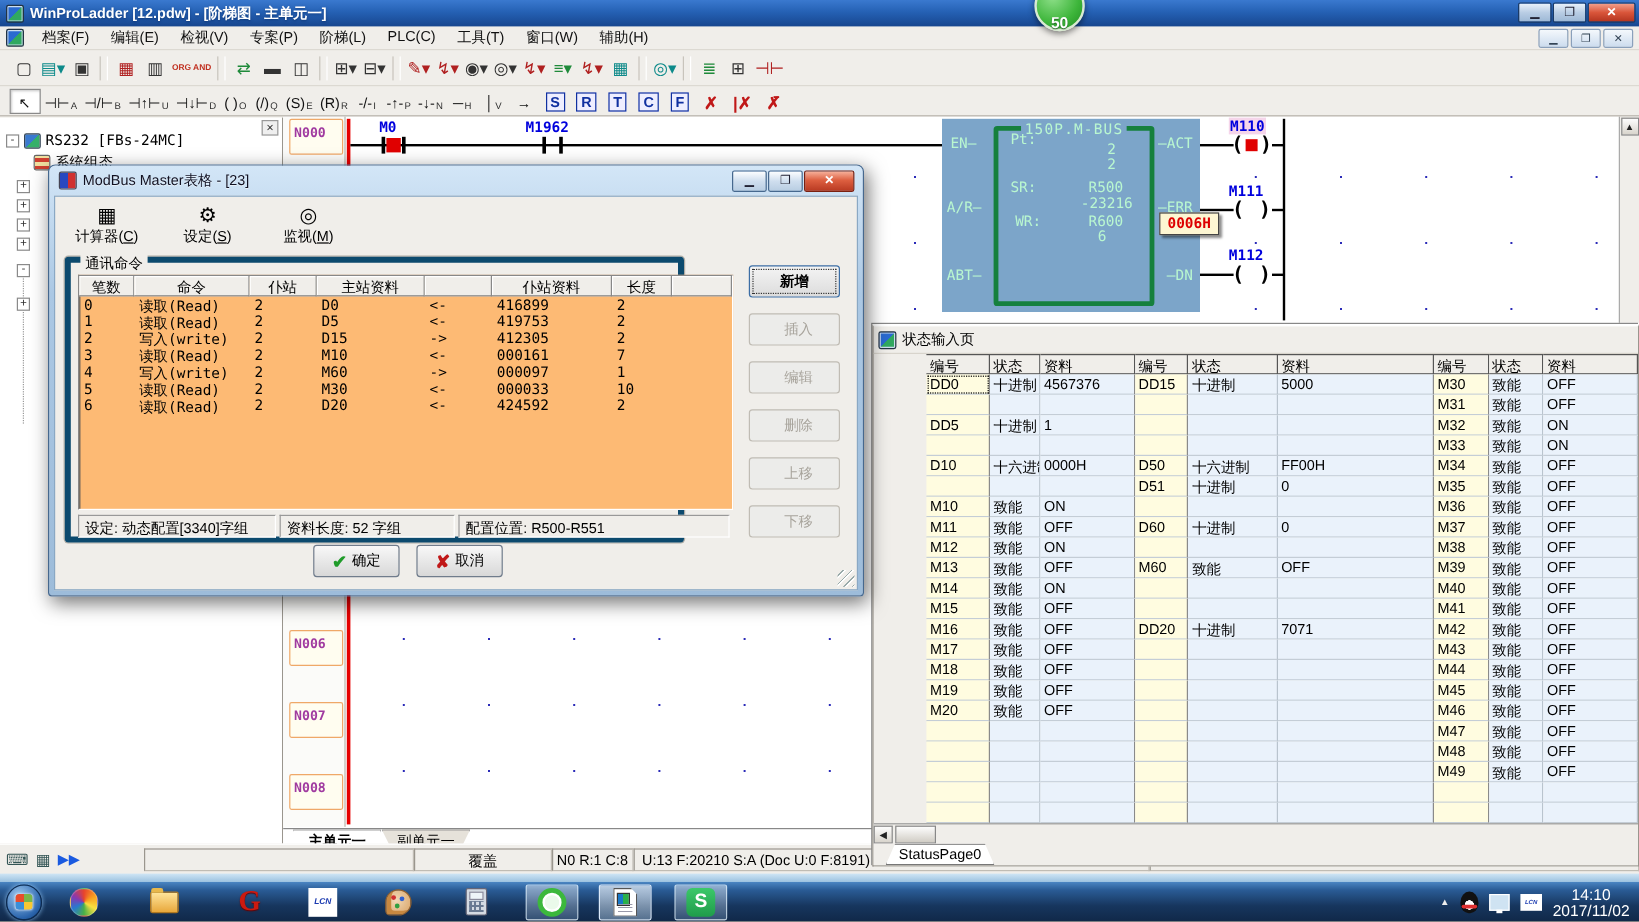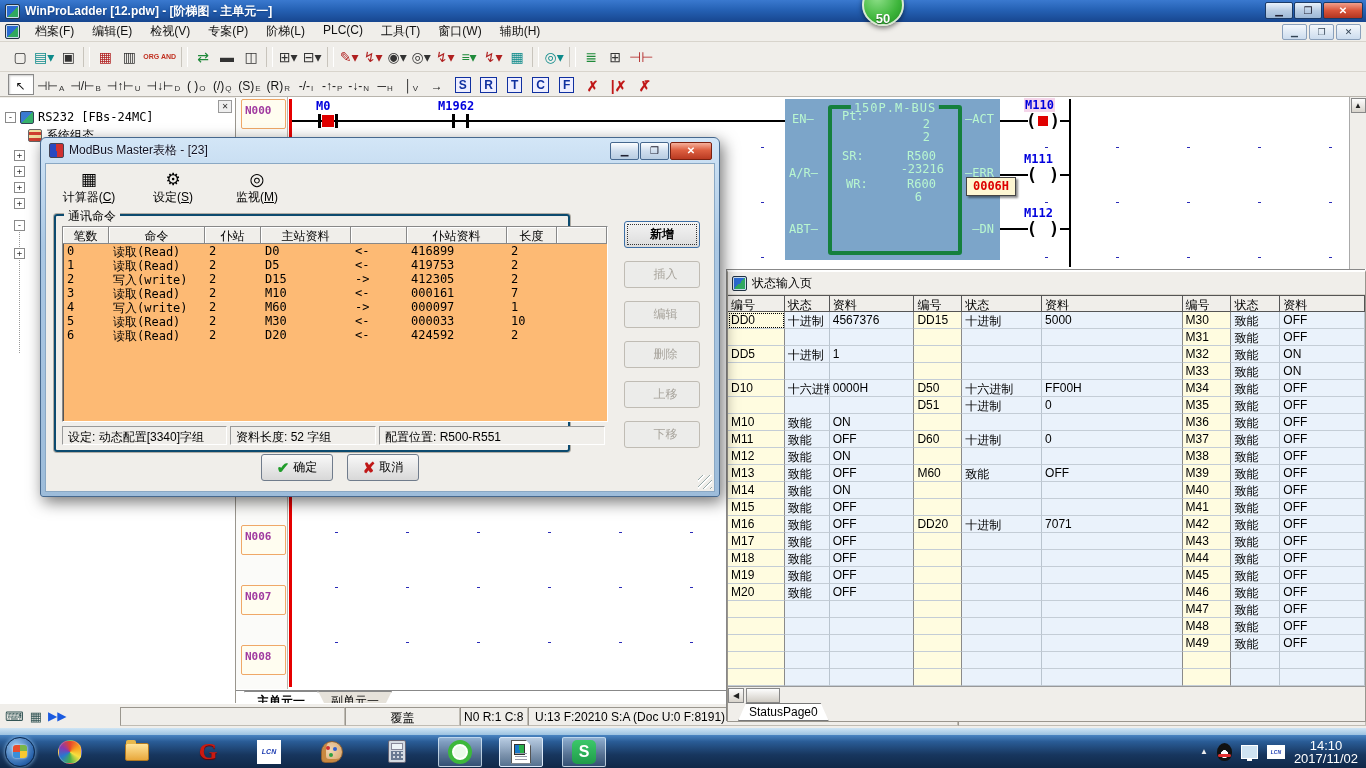--- a/index.html
+++ b/index.html
@@ -69,21 +69,21 @@
 .tooltip{position:absolute;left:730px;top:80px;width:50px;height:19px;background:#fdf6d2;border:1px solid #444;box-shadow:2px 2px 2px rgba(0,0,0,.45);color:#dd0000;font-family:"DejaVu Sans Mono",monospace;font-weight:bold;font-size:12px;text-align:center;line-height:17px;z-index:5;}
 .vscroll{position:absolute;left:1113px;top:0;width:17px;height:172px;background:#f0eeea;border-left:1px solid #aaa;}
 .varr{width:15px;height:15px;margin:1px auto;background:linear-gradient(180deg,#fdfdfd,#d8d4cc);border:1px solid #888;font-size:8px;text-align:center;line-height:13px;color:#222;}
 .ltabs{position:absolute;left:0;top:593px;width:500px;height:17px;border-top:1px solid #888;display:flex;padding-left:8px;background:#fff;}
 .ltab{padding:1px 12px;clip-path:polygon(0 0,100% 0,calc(100% - 8px) 100%,8px 100%);background:#e6e2da;border:1px solid #888;font-size:12px;}
 .ltab.active{background:#fff;font-weight:bold;}
 
 .rpanel{position:absolute;left:727px;top:270px;width:639px;height:452px;background:#f0eeea;border:1px solid #9a968e;border-top:2px solid #fff;box-shadow:-1px -1px 0 #888;z-index:3;display:flex;flex-direction:column;}
 .rp-title{height:23px;display:flex;align-items:center;gap:5px;padding-left:4px;border-bottom:1px solid #d8d4cc;}
 .rp-title .appico{width:15px;height:15px;}
-.stable{flex:none;}
+.stable{flex:none;margin-left:44px;}
 .shead,.srow{display:flex;height:17px;}
 .shead span{background:#f0eeea;border-right:1px solid #555;border-bottom:1px solid #555;border-top:1px solid #555;padding:1px 3px;font-size:12px;overflow:hidden;white-space:nowrap;}
 .srow span{border-right:1px solid #b9c4ce;border-bottom:1px solid #c4cdd6;padding:1px 3px;font-size:12px;overflow:hidden;white-space:nowrap;background:#eaf2fb;}
 .shead span:nth-child(1),.srow span:nth-child(1){width:57px;}
 .shead span:nth-child(2),.srow span:nth-child(2){width:45px;}
 .shead span:nth-child(3),.srow span:nth-child(3){width:85px;}
 .shead span:nth-child(4),.srow span:nth-child(4){width:48px;}
 .shead span:nth-child(5),.srow span:nth-child(5){width:80px;}
 .shead span:nth-child(6),.srow span:nth-child(6){width:141px;}
 .shead span:nth-child(7),.srow span:nth-child(7){width:49px;}
@@ -141,21 +141,21 @@
 .dico{width:15px;height:15px;background:conic-gradient(#d03030 0 50%,#2848c0 0 100%);border:1px solid #445;border-radius:2px;}
 .dbtns{position:absolute;right:7px;top:4px;display:flex;gap:1px;}
 .dbtn{width:29px;height:18px;border:1px solid #46688e;border-radius:2px;background:linear-gradient(180deg,#fdfeff,#cfdeee 50%,#b8cde2);font-size:10px;line-height:16px;text-align:center;color:#223;}
 .dbtn.close{width:42px;background:linear-gradient(180deg,#f6b09a,#dd5f40 45%,#b93a22);color:#fff;font-weight:bold;border-color:#7a2010;}
 .dbody{position:absolute;left:4px;right:4px;top:25px;bottom:4px;background:#f0eeea;border:1px solid #8aa8c4;}
 .dtb{position:absolute;left:8px;top:3px;display:flex;gap:14px;}
 .dtbi{width:70px;height:42px;display:flex;flex-direction:column;align-items:center;justify-content:center;border:1px solid transparent;}
 .dtbi .dig{font-size:17px;line-height:19px;}
 .dtbi .dlab{font-size:12px;}
 .dtbi .dlab u{text-decoration:underline;}
-.groupbox{position:absolute;left:8px;top:50px;width:516px;height:238px;border:2px solid #0c4a6e;box-shadow:0 0 0 1px #b0aca4;border-radius:3px;}
+.groupbox{position:absolute;left:8px;top:50px;width:516px;height:238px;border:5px solid #0c4a6e;box-shadow:0 0 0 1px #b0aca4;border-radius:3px;}
 .gtitle{position:absolute;left:8px;top:-8px;background:#f0eeea;padding:0 4px;}
 .dtable{position:absolute;left:6px;top:10px;width:546px;height:196px;border:1px solid #888;border-right-color:#fff;border-bottom-color:#fff;background:#fdba74;box-shadow:inset 1px 1px 0 #555;overflow:hidden;}
 .dthead{display:flex;height:17px;}
 .dthead span{background:#f0eeea;border-right:1px solid #888;border-bottom:1px solid #888;box-shadow:inset 1px 1px 0 #fff;text-align:center;font-size:12px;padding-top:1px;}
 .dtrow{display:flex;height:14px;font-family:"DejaVu Sans Mono",monospace;font-size:12px;}
 .dtrow span{padding:0 4px;white-space:nowrap;overflow:hidden;}
 .dthead span:nth-child(1),.dtrow span:nth-child(1){width:46px;}
 .dthead span:nth-child(2),.dtrow span:nth-child(2){width:96px;}
 .dthead span:nth-child(3),.dtrow span:nth-child(3){width:56px;}
 .dthead span:nth-child(4),.dtrow span:nth-child(4){width:90px;}

